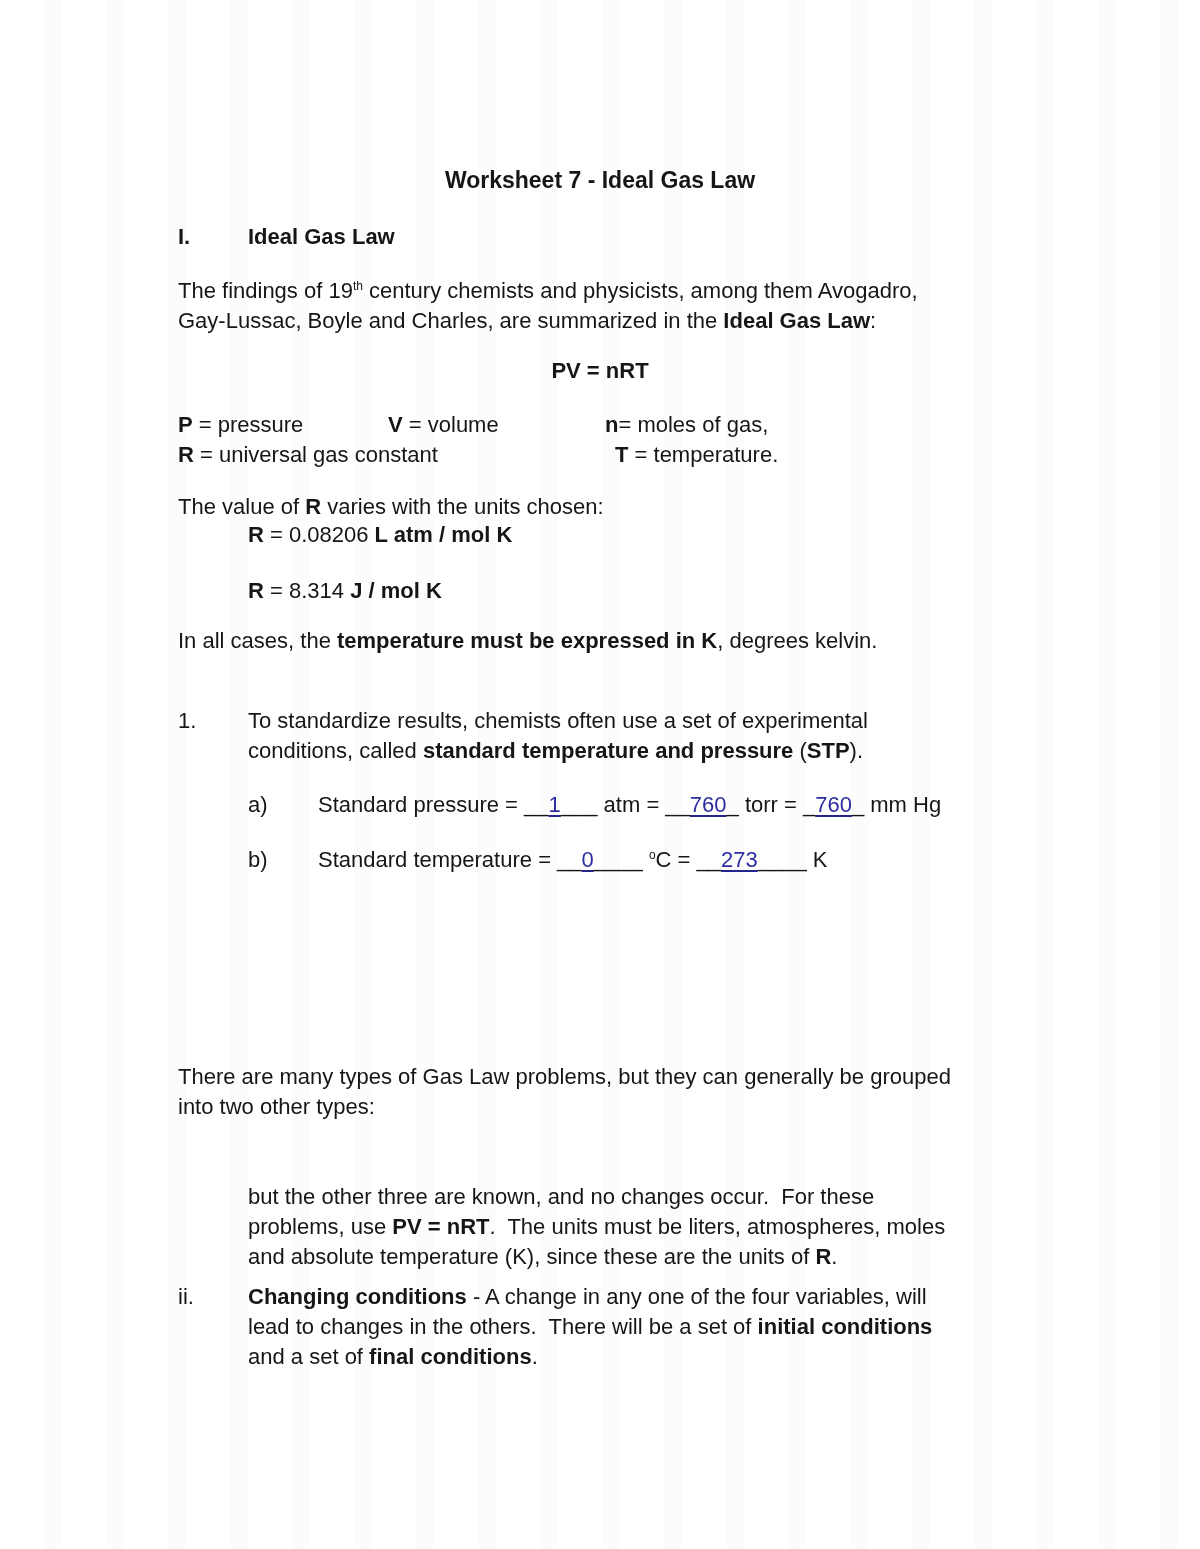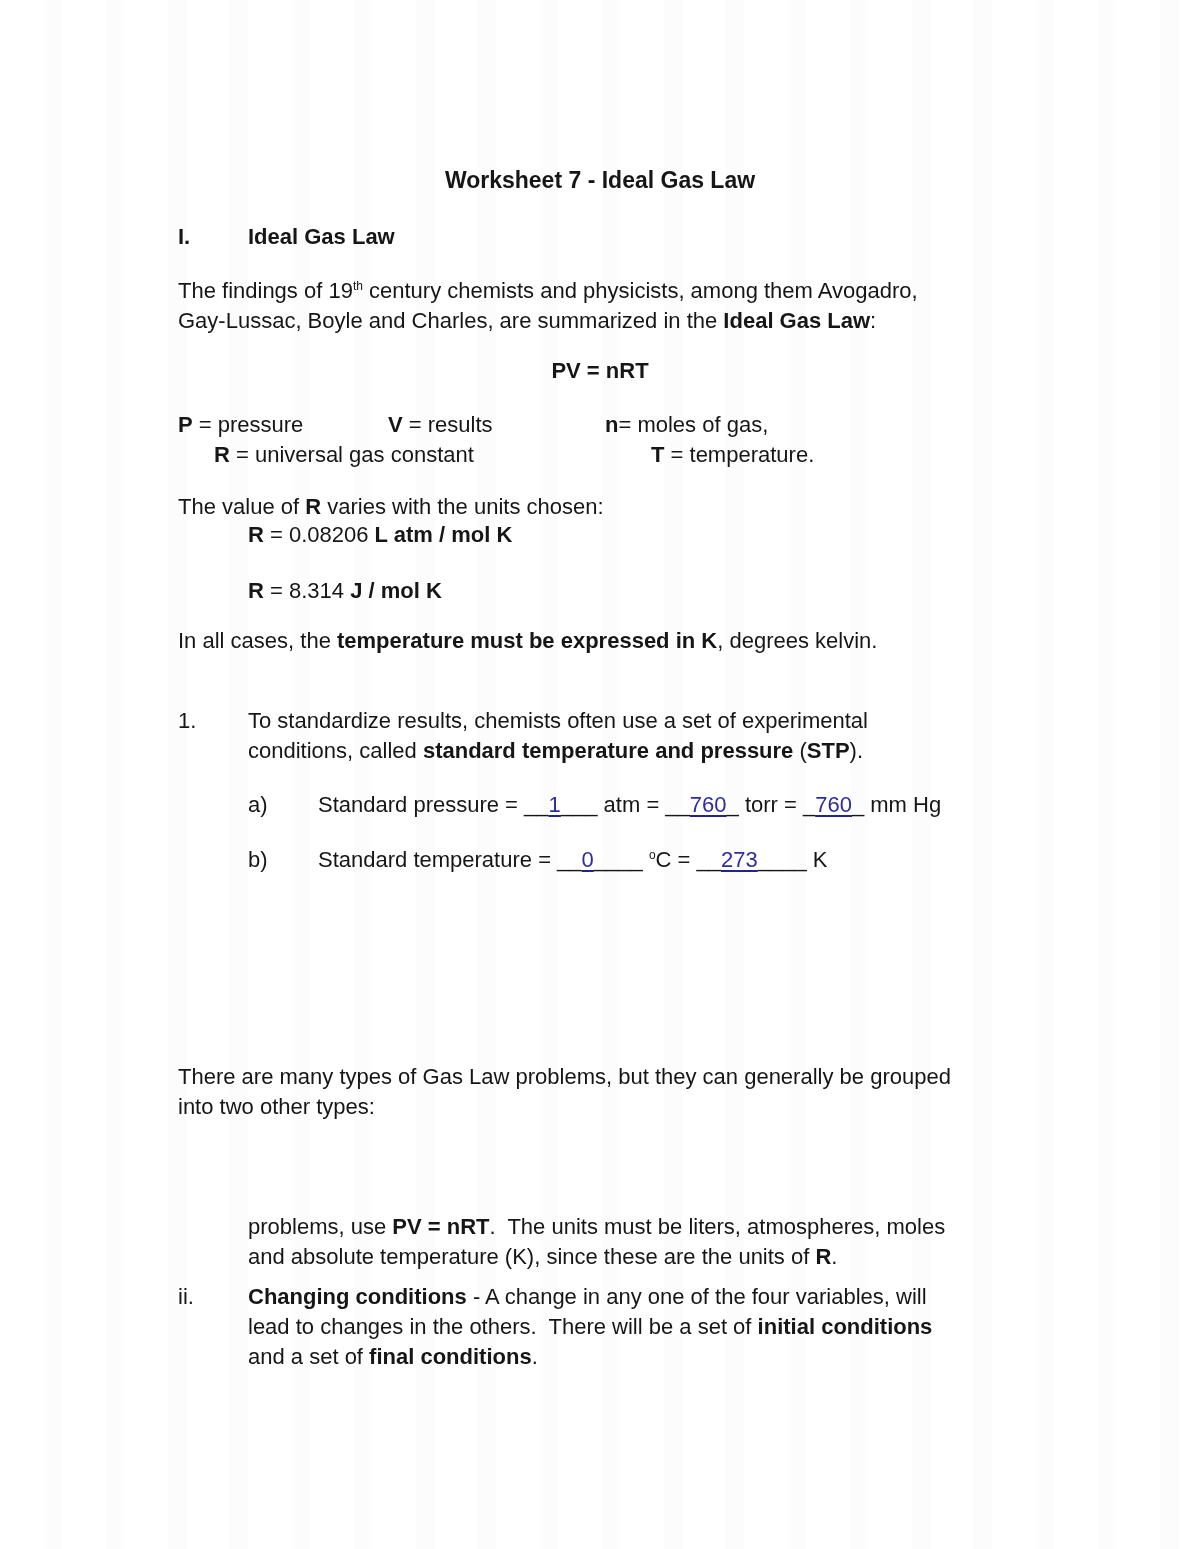--- a/index.html
+++ b/index.html
@@ -21,21 +21,21 @@
     left:178px;
     line-height:30px;
     white-space:pre;
   }
   .center{left:0;width:1200px;text-align:center;}
   .indent2{left:248px;}
   .bold{font-weight:bold;}
   .cell{display:inline-block;width:70px;}
   .cell-w210{display:inline-block;width:210px;}
   .cell-w217{display:inline-block;width:217px;}
-  .cell-w437{display:inline-block;width:437px;margin-left:36px;}
+  .cell-w437{display:inline-block;width:437px;}
   .ans{
     color:#2d2da0;
     text-decoration:underline;
     text-decoration-color:#23238c;
     text-underline-offset:3px;
   }
   .ans-plain{color:#2d2da0;}
   .answer-gap{padding-left:26px;}
   sup{font-size:12px;line-height:0;}
   .title{font-size:23px;}
@@ -47,21 +47,21 @@
 
   <div class="line center bold title" style="top:165px">Worksheet 7 - Ideal Gas Law</div>
 
   <div class="line" style="top:222px"><span class="cell bold">I.</span><span class="bold">Ideal Gas Law</span></div>
 
   <div class="line" style="top:276px"><span>The findings of 19</span><sup>th</sup><span> century chemists and physicists, among them Avogadro,</span></div>
   <div class="line" style="top:306px"><span>Gay-Lussac, Boyle and Charles, are summarized in the </span><span class="bold">Ideal Gas Law</span><span>:</span></div>
 
   <div class="line center bold" style="top:356px">PV = nRT</div>
 
-  <div class="line" style="top:410px"><span class="cell-w210"><span class="bold">P</span><span> = pressure</span></span><span class="cell-w217"><span class="bold">V</span><span> = results</span></span><span><span class="bold">n</span><span>= moles of gas,</span></span></div>
+  <div class="line" style="top:410px"><span class="cell-w210"><span class="bold">P</span><span> = pressure</span></span><span class="cell-w217"><span class="bold">V</span><span> = volume</span></span><span><span class="bold">n</span><span>= moles of gas,</span></span></div>
 
   <div class="line" style="top:440px"><span class="cell-w437"><span class="bold">R</span><span> = universal gas constant</span></span><span><span class="bold">T</span><span> = temperature.</span></span></div>
 
   <div class="line" style="top:492px"><span>The value of </span><span class="bold">R</span><span> varies with the units chosen:</span></div>
 
   <div class="line indent2" style="top:520px"><span class="bold">R</span><span> = 0.08206 </span><span class="bold">L atm / mol K</span></div>
   <div class="line indent2" style="top:576px"><span class="bold">R</span><span> = 8.314 </span><span class="bold">J / mol K</span></div>
 
   <div class="line" style="top:626px"><span>In all cases, the </span><span class="bold">temperature must be expressed in K</span><span>, degrees kelvin.</span></div>
 
@@ -69,20 +69,21 @@
   <div class="line indent2" style="top:736px"><span>conditions, called </span><span class="bold">standard temperature and pressure</span><span> (</span><span class="bold">STP</span><span>).</span></div>
 
   <div class="line indent2" style="top:790px"><span class="cell">a)</span><span>Standard pressure = __</span><span class="ans">1</span><span>___ atm = __</span><span class="ans">760</span><span>_ torr = _</span><span class="ans">760</span><span>_ mm Hg</span></div>
 
   <div class="line indent2" style="top:845px"><span class="cell">b)</span><span>Standard temperature = __</span><span class="ans">0</span><span>____ </span><sup>o</sup><span>C = __</span><span class="ans">273</span><span>____ K</span></div>
 
 
   <div class="line" style="top:1062px">There are many types of Gas Law problems, but they can generally be grouped</div>
   <div class="line" style="top:1092px">into two other types:</div>
 
+  <div class="line indent2" style="top:1182px">but the other three are known, and no changes occur.  For these</div>
   <div class="line indent2" style="top:1242px"><span>and absolute temperature (K), since these are the units of </span><span class="bold">R</span><span>.</span></div>
   <div class="line indent2" style="top:1212px"><span>problems, use </span><span class="bold">PV = nRT</span><span>.  The units must be liters, atmospheres, moles</span></div>
 
   <div class="line" style="top:1282px"><span class="cell">ii.</span><span class="bold">Changing conditions</span><span> - A change in any one of the four variables, will</span></div>
   <div class="line indent2" style="top:1312px"><span>lead to changes in the others.  There will be a set of </span><span class="bold">initial conditions</span></div>
   <div class="line indent2" style="top:1342px"><span>and a set of </span><span class="bold">final conditions</span><span>.</span></div>
 
 </div>
 
 </body></html>

